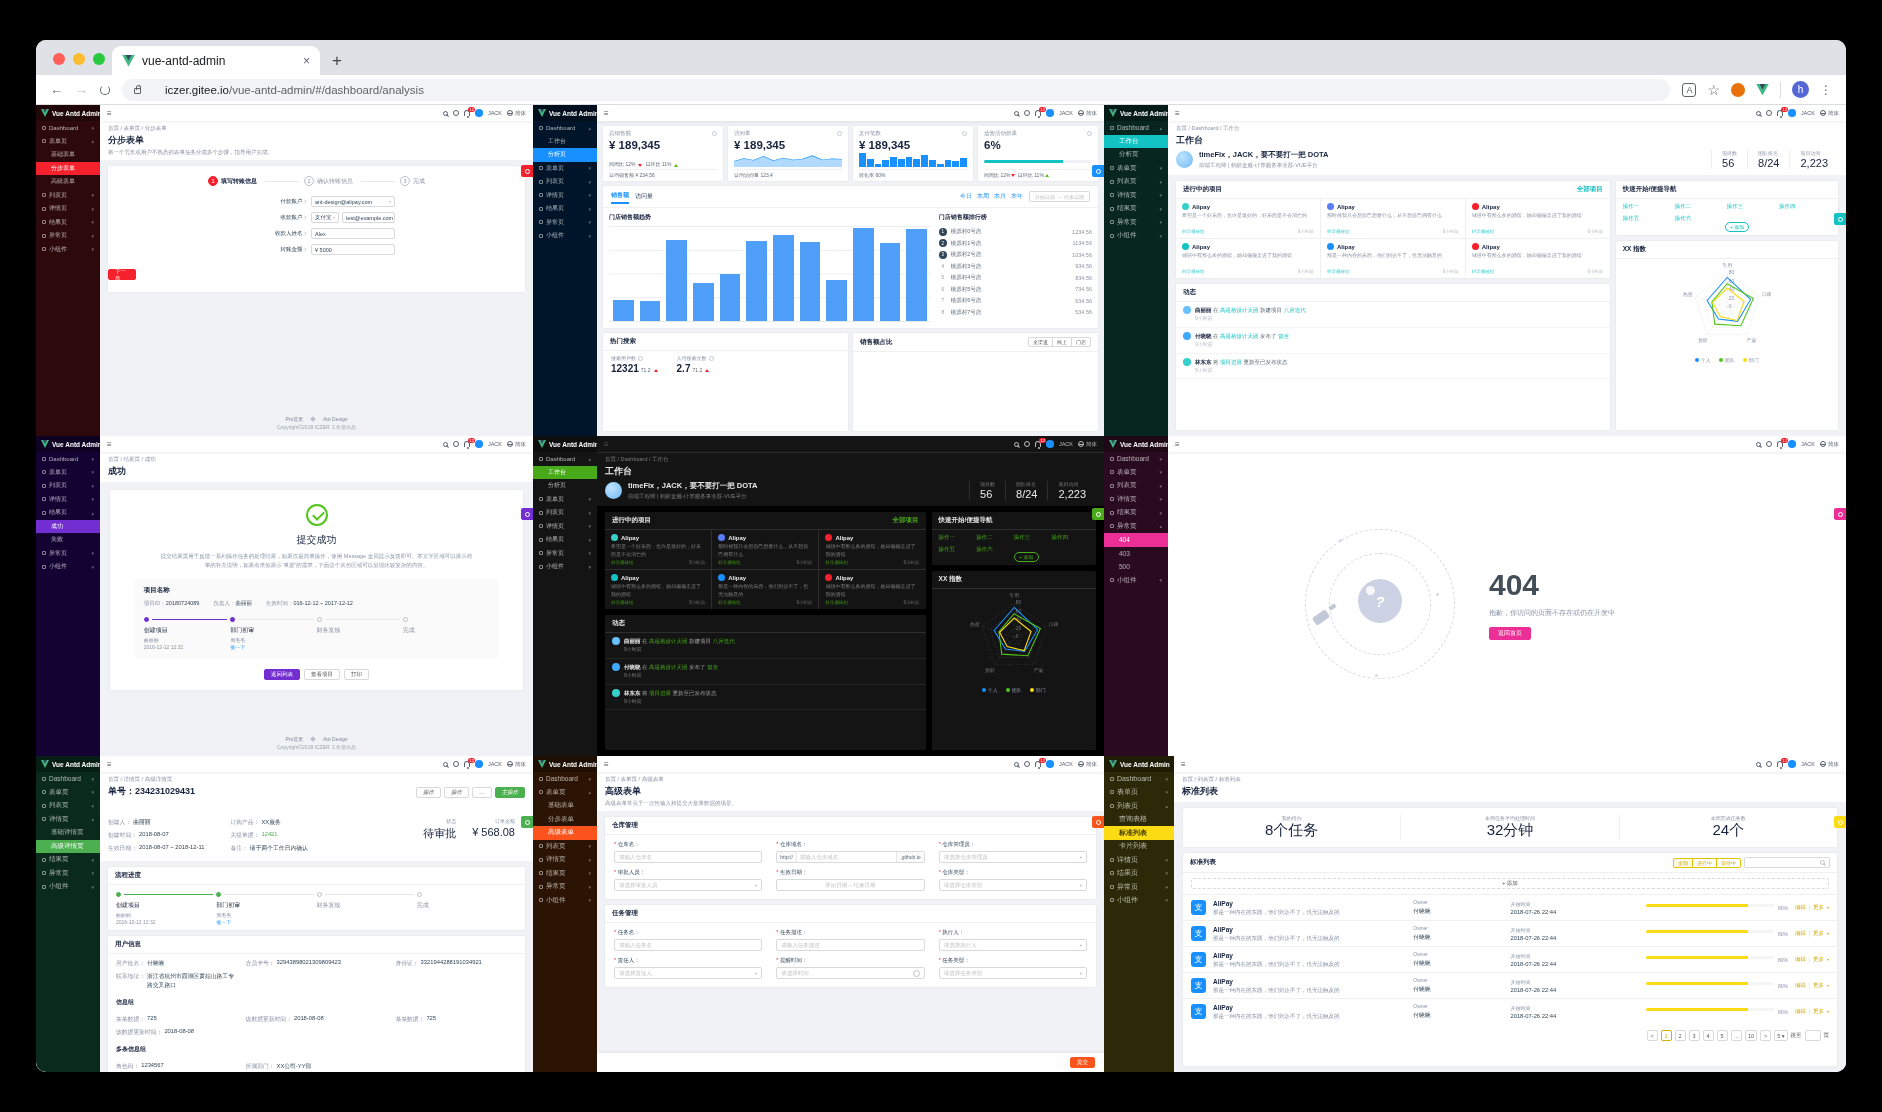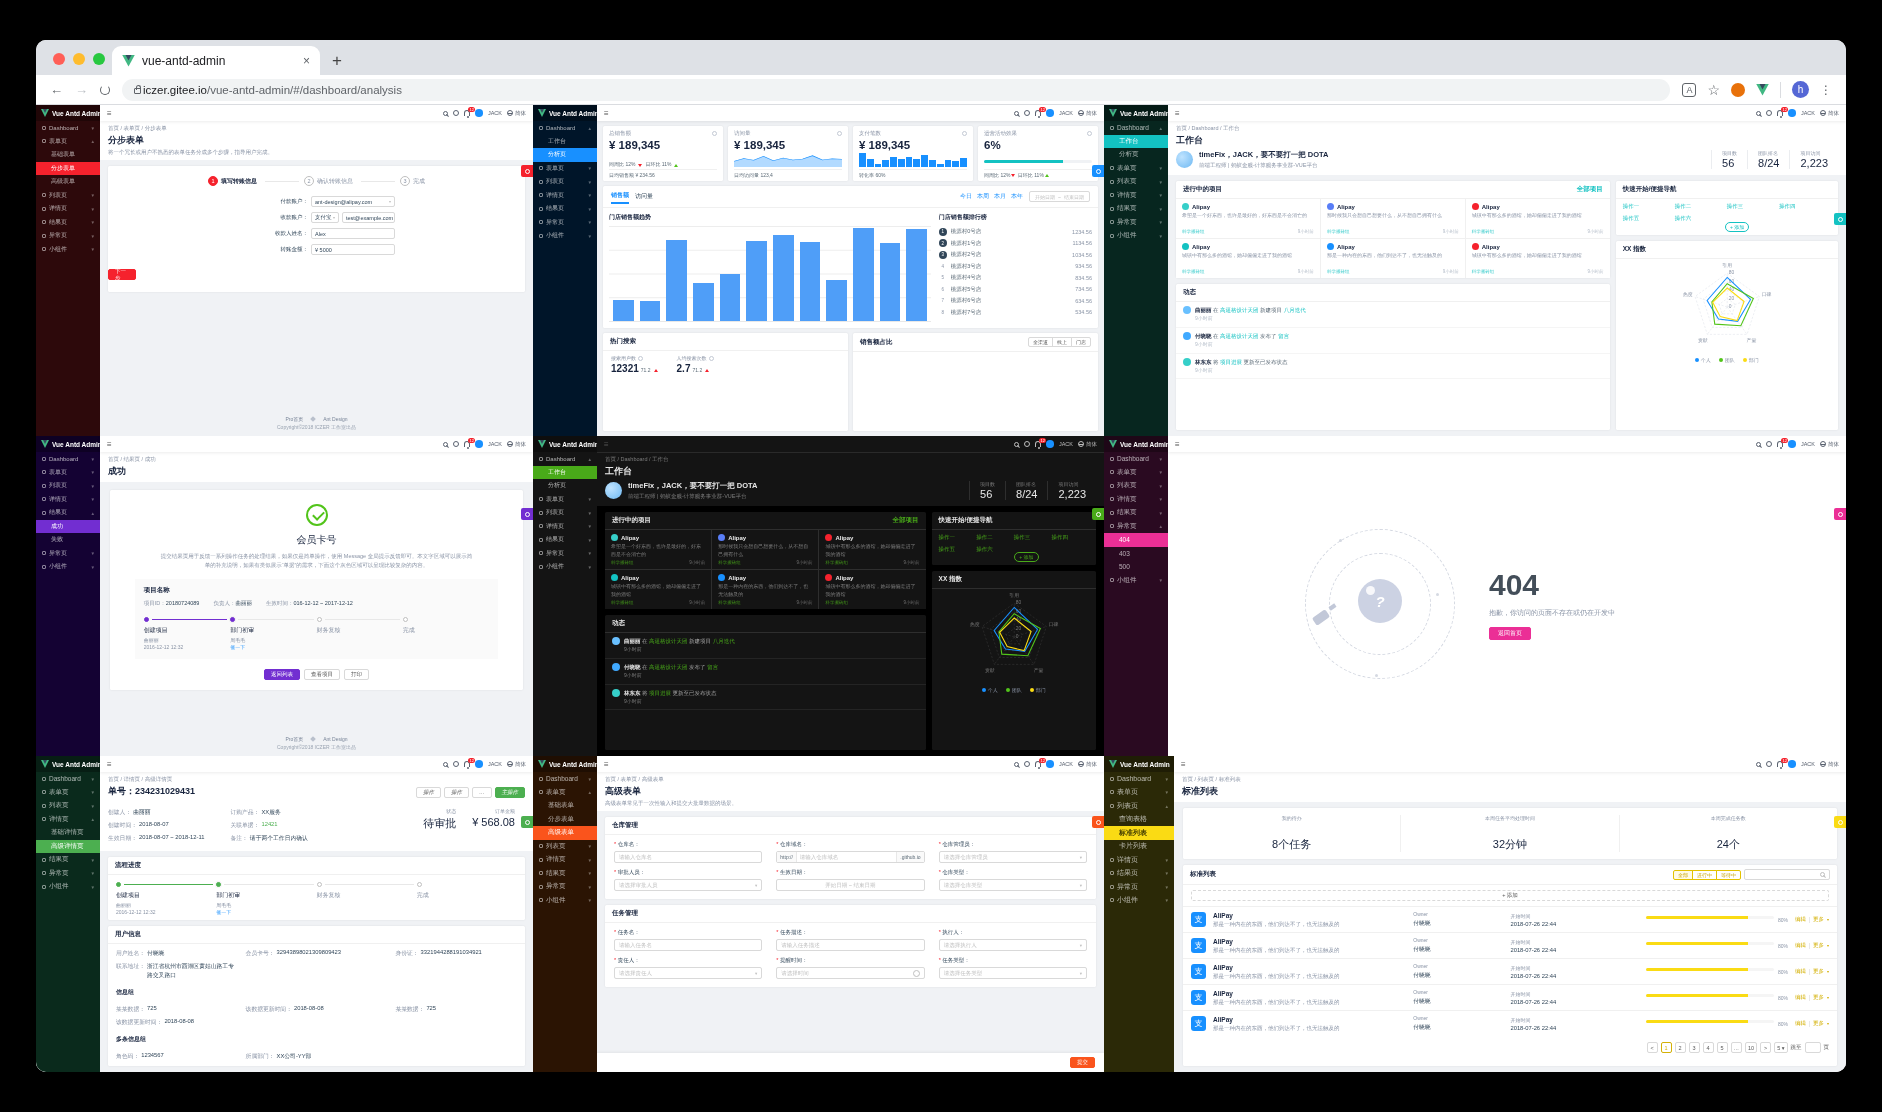--- a/index.html
+++ b/index.html
@@ -17,21 +17,21 @@
 .tabx{color:#5f6368;font-size:12px}
 .newtab{font-size:17px;color:#444;margin:0 0 4px 12px}
 .vlogo{position:relative;width:13px;height:12px;flex:none}
 .vlogo i{position:absolute;left:0;top:0;width:100%;height:100%;clip-path:polygon(0 0,100% 0,50% 100%)}
 .vlogo .vg{background:#41b883}
 .vlogo .vd{left:25%;top:0;width:50%;height:50%;background:#35495e}
 .toolbar{height:30px;background:#fff;display:flex;align-items:center;gap:12px;padding:0 14px;border-bottom:1px solid #dadce0}
 .navico{font-size:13px;color:#5f6368}
 .navico.fwd{color:#bdc1c6}
 .reload{width:10px;height:10px;border:1.5px solid #5f6368;border-radius:50%;border-top-color:transparent}
-.addr{flex:1;height:22px;background:#f1f3f4;border-radius:11px;display:flex;align-items:center;gap:2px;padding:0 12px;font-size:11.5px}
+.addr{flex:1;height:22px;background:#f1f3f4;border-radius:11px;display:flex;align-items:center;gap:24px;padding:0 12px;font-size:11.5px}
 .lock{width:7px;height:6px;border:1px solid #5f6368;border-radius:1px;position:relative;margin-top:3px}
 .lock:before{content:"";position:absolute;left:1px;top:-4px;width:3px;height:4px;border:1px solid #5f6368;border-bottom:none;border-radius:3px 3px 0 0}
 .u-dom{color:#202124}.u-path{color:#5f6368}
 .tools{display:flex;align-items:center;gap:11px}
 .tr-ico{width:14px;height:14px;border:1px solid #5f6368;border-radius:3px;color:#5f6368;font-size:9px;display:flex;align-items:center;justify-content:center}
 .star{color:#5f6368;font-size:14px}
 .ext-orange{width:14px;height:14px;border-radius:50%;background:#e8710a}
 .sepv{width:1px;height:16px;background:#dadce0}
 .prof{width:17px;height:17px;border-radius:50%;background:#5567d5;color:#fff;font-size:10px;display:flex;align-items:center;justify-content:center}
 .kebab{color:#5f6368;font-size:12px;letter-spacing:0}
@@ -258,21 +258,21 @@
 .sparkdot{position:absolute;width:3px;height:3px;border-radius:50%;background:#d5d9e2}
 .d1{left:34px;top:10px}.d2{right:16px;top:64px}.d3{left:70px;bottom:2px}
 .nftxt{width:220px}
 .nfcode{font-size:30px;color:#434e59;font-weight:600}
 .nfmsg{font-size:7px;color:#8a94a6;margin:6px 0 9px}
 .nfbtn{height:13px;padding:0 8px;font-size:6px}
 
 .pfh{display:flex;align-items:flex-end;gap:3px}
 .pf-actions{display:flex;gap:3px}
 .pf-actions .btn:last-child{background:var(--ac);border-color:var(--ac);color:#fff}
-.pfdwrap{display:flex;margin-top:10px}
+.pfdwrap{display:flex;margin-top:20px}
 .pfcols{flex:1;display:flex;gap:26px}
 .kv{display:flex;font-size:5.8px;margin-bottom:4px;gap:2px}
 .kl{color:#8a94a6;flex:none}
 .kvv{color:#314659}
 .kvv[data-link]{color:var(--ac)}
 .pf-stats{display:flex;gap:16px;padding-right:10px}
 .pfs{text-align:right}
 .pfsv{font-size:11px;color:#17233d;margin-top:2px}
 .pf-rest{padding:6px 8px;display:flex;flex-direction:column;gap:6px;flex:1;min-height:0}
 .steps.pad6{padding:6px 8px 5px}
@@ -290,21 +290,21 @@
 .fpre2,.fsuf{font-style:normal;font-size:5px;color:#5c6b77;background:#fafafa;align-self:stretch;display:flex;align-items:center;padding:0 3px;flex:none}
 .fpre2{border-right:1px solid #e8e8e8;margin-left:-4px}
 .fsuf{border-left:1px solid #e8e8e8;margin-right:-4px}
 .fpre2:empty,.fsuf:empty{display:none}
 .af-foot{margin-top:auto;background:#fff;box-shadow:0 -1px 3px rgba(0,0,0,.06);padding:4px 9px;display:flex;justify-content:flex-end;flex:none}
 
 .sl-wrap{padding:6px 9px;display:flex;flex-direction:column;gap:6px;flex:1;min-height:0}
 .statband{display:flex;padding:7px 0;flex:none}
 .sbnd{flex:1;text-align:center}
 .sbnd+.sbnd{border-left:1px solid #f0f0f0}
-.sbv{font-size:11px;color:#17233d;margin-top:16px}
+.sbv{font-size:15px;color:#17233d;margin-top:0}
 .listcard{flex:1;min-height:0;display:flex;flex-direction:column}
 .srchbox{width:86px;height:11px;border:1px solid #d9d9d9;border-radius:2px;display:flex;align-items:center;justify-content:flex-end;padding:0 4px;color:#bfbfbf}
 .addbtn{margin:5px 8px;border:1px dashed #d9d9d9;border-radius:2px;height:11px;display:flex;align-items:center;justify-content:center;font-size:5.5px;color:#595959}
 .lrow{display:flex;align-items:center;gap:7px;padding:4px 8px;border-top:1px solid #f0f0f0}
 .licon{width:15px;height:15px;border-radius:3px;background:#1890ff;color:#fff;display:flex;align-items:center;justify-content:center;font-size:8px;font-style:normal;flex:none}
 .lmain{flex:1.5;min-width:0}
 .lt{font-size:6.5px;color:#17233d;font-weight:bold}
 .ld{font-size:5.5px;color:#8a94a6;margin-top:2px;white-space:nowrap;overflow:hidden}
 .lcol{flex:.7}
 .lcol.wide{flex:1}
@@ -1153,21 +1153,21 @@
                 <span>简体</span>
               </span>
       </header>
       <div class="body">
         <div class="whead">
           <div class="crumb">首页 / 结果页 / 成功</div>
           <div class="ptitle">成功</div>
         </div>
         <div class="card rs-card">
           <i class="okc"></i>
-          <div class="rst">会员卡号</div>
+          <div class="rst">提交成功</div>
           <div class="rsd">提交结果页用于反馈一系列操作任务的处理结果，如果仅是简单操作，使用 Message 全局提示反馈即可。本文字区域可以展示简单的补充说明，如果有类似展示“单据”的需求，下面这个灰色区域可以呈现比较复杂的内容。</div>
           <div class="gbox">
             <div class="gbt">项目名称</div>
             <div class="gbrow" data-repeat="panels.result.box_fields">
                     <span><i class="gl2">项目ID：</i><b>20180724089</b></span>
                     <span><i class="gl2">负责人：</i><b>曲丽丽</b></span>
                     <span><i class="gl2">生效时间：</i><b>016-12-12 ~ 2017-12-12</b></span>
                   </div>
             <div class="steps" data-repeat="panels.result.steps">
 

